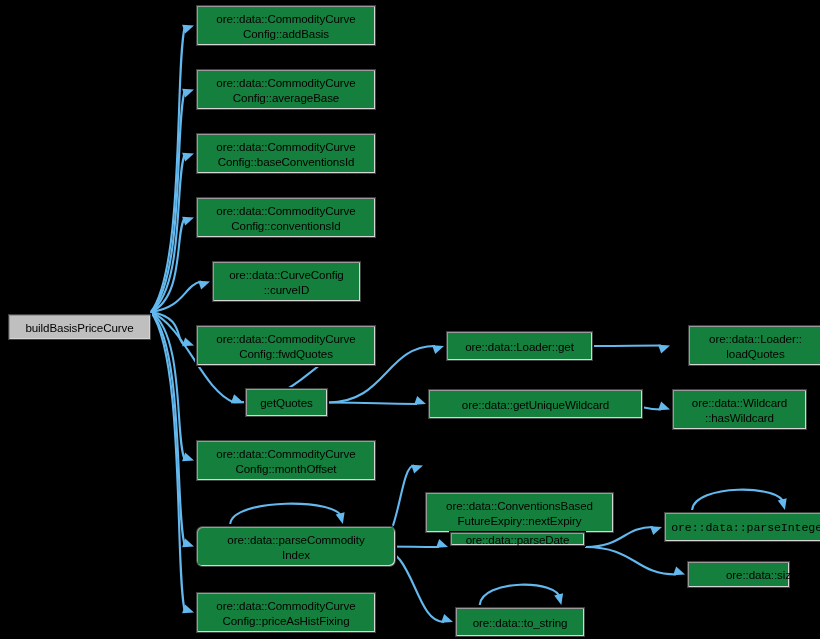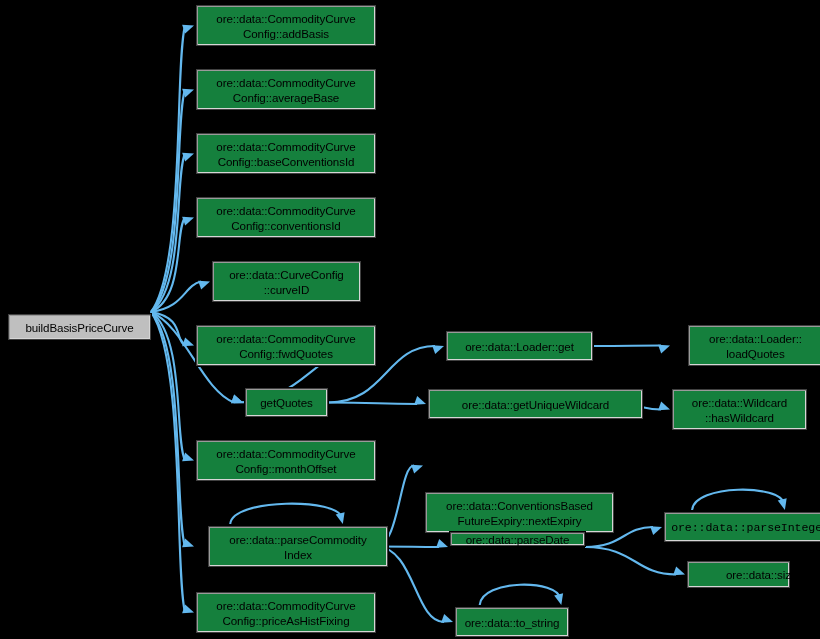--- a/index.html
+++ b/index.html
@@ -98,29 +98,29 @@
 Config::baseConventionsId</span></div>
     <div class="node" style="left: 196px; top: 197px; width: 180px; height: 41px;"><span>ore::data::CommodityCurve
 Config::conventionsId</span></div>
     <div class="node" style="left: 212px; top: 261px; width: 149px; height: 41px;"><span>ore::data::CurveConfig
 ::curveID</span></div>
     <div class="node" style="left: 196px; top: 325px; width: 180px; height: 41px;"><span>ore::data::CommodityCurve
 Config::fwdQuotes</span></div>
     <div class="node" style="left: 245px; top: 388px; width: 83px; height: 29px;"><span>getQuotes</span></div>
     <div class="node" style="left: 196px; top: 440px; width: 180px; height: 41px;"><span>ore::data::CommodityCurve
 Config::monthOffset</span></div>
-    <div class="node" style="left: 208px; top: 526px; width: 180px; height: 41px;"><span>ore::data::parseCommodity
+    <div class="node" style="left: 196px; top: 526px; width: 200px; height: 41px; border-radius: 6px;"><span>ore::data::parseCommodity
 Index</span></div>
     <div class="node" style="left: 196px; top: 592px; width: 180px; height: 41px;"><span>ore::data::CommodityCurve
 Config::priceAsHistFixing</span></div>
     <div class="node" style="left: 446px; top: 331px; width: 147px; height: 30px;"><span>ore::data::Loader::get</span></div>
     <div class="node" style="left: 428px; top: 389px; width: 215px; height: 30px; text-align: center;"><span>ore::data::getUniqueWildcard</span></div>
     <div class="node" style="left: 425px; top: 445px; width: 189px; height: 41px; margin-top: 47px;"><span>ore::data::ConventionsBased
 FutureExpiry::nextExpiry</span></div>
     <div class="node" style="left: 450px; top: 532px; width: 135px; height: 14px;"><span>ore::data::parseDate</span></div>
-    <div class="node" style="left: 455px; top: 607px; width: 114px; height: 30px;"><span>ore::data::to_string</span></div>
+    <div class="node" style="left: 455px; top: 607px; width: 130px; height: 30px;"><span>ore::data::to_string</span></div>
     <div class="node" style="left: 672px; top: 325px; width: 135px; height: 41px; margin-left: 16px;"><span>ore::data::Loader::
 loadQuotes</span></div>
     <div class="node" style="left: 672px; top: 389px; width: 135px; height: 41px;"><span>ore::data::Wildcard
 ::hasWildcard</span></div>
     <div class="node" style="left: 664px; top: 512px; width: 172px; height: 30px; font-family: Liberation Mono, monospace;"><span>ore::data::parseInteger</span></div>
     <div class="node" style="left: 687px; top: 561px; width: 103px; height: 27px; padding-left: 35px;"><span>ore::data::size</span></div>
   </div>
 
 </body></html>

